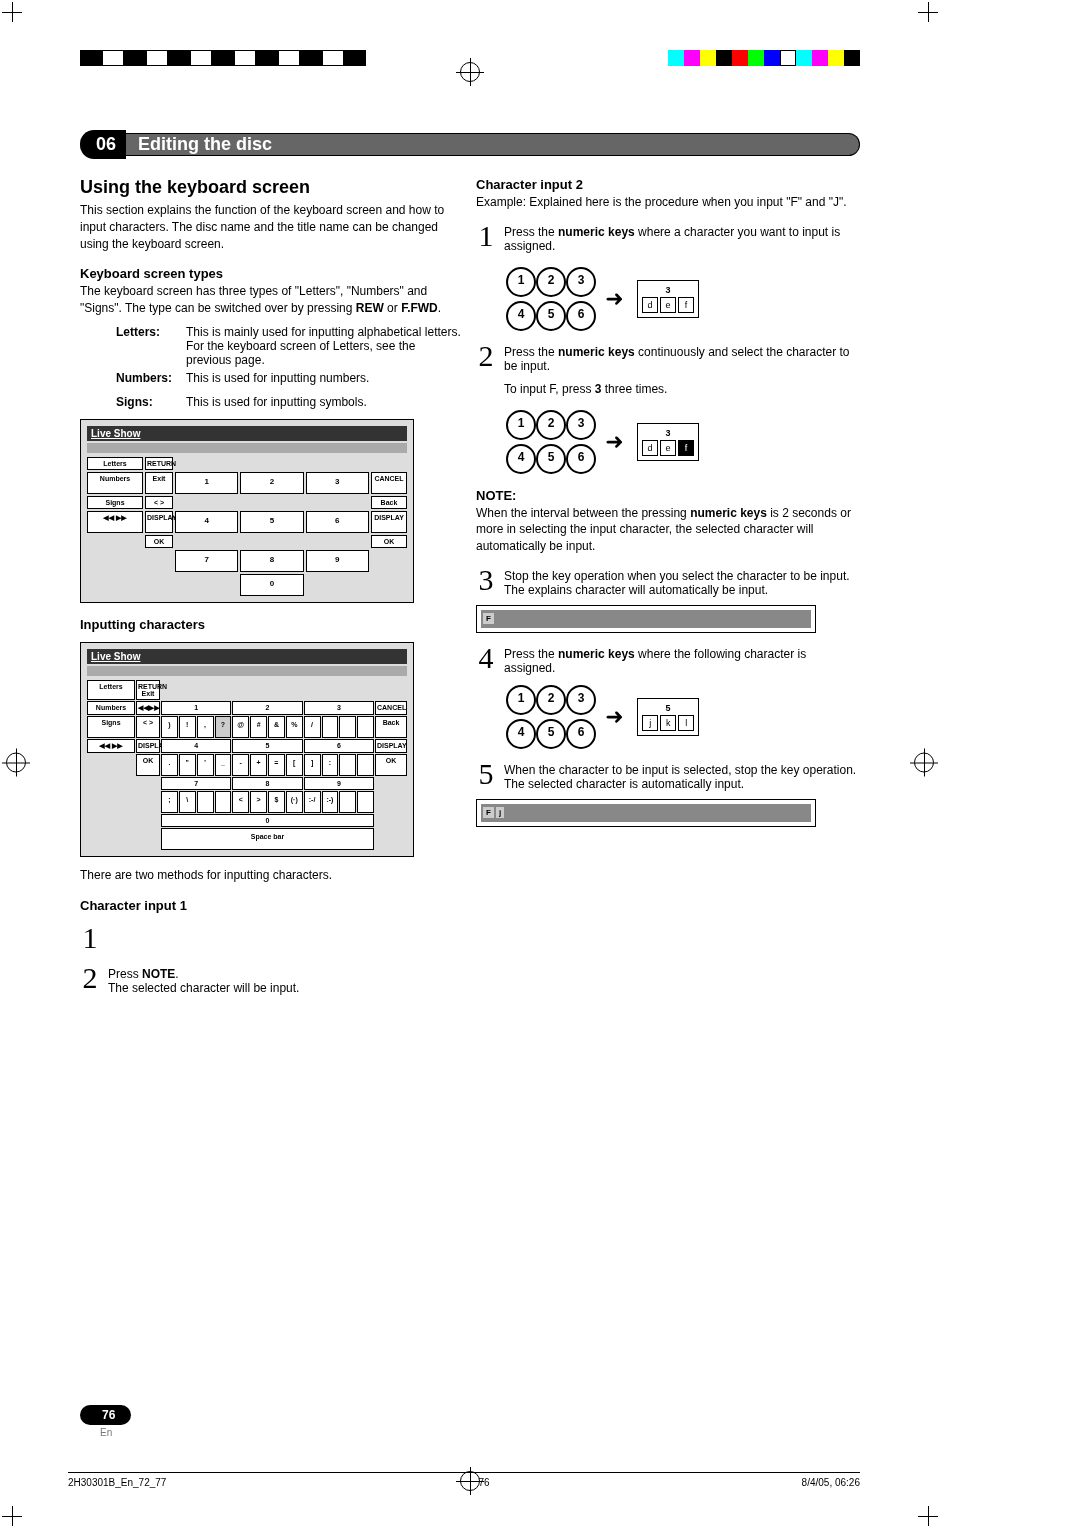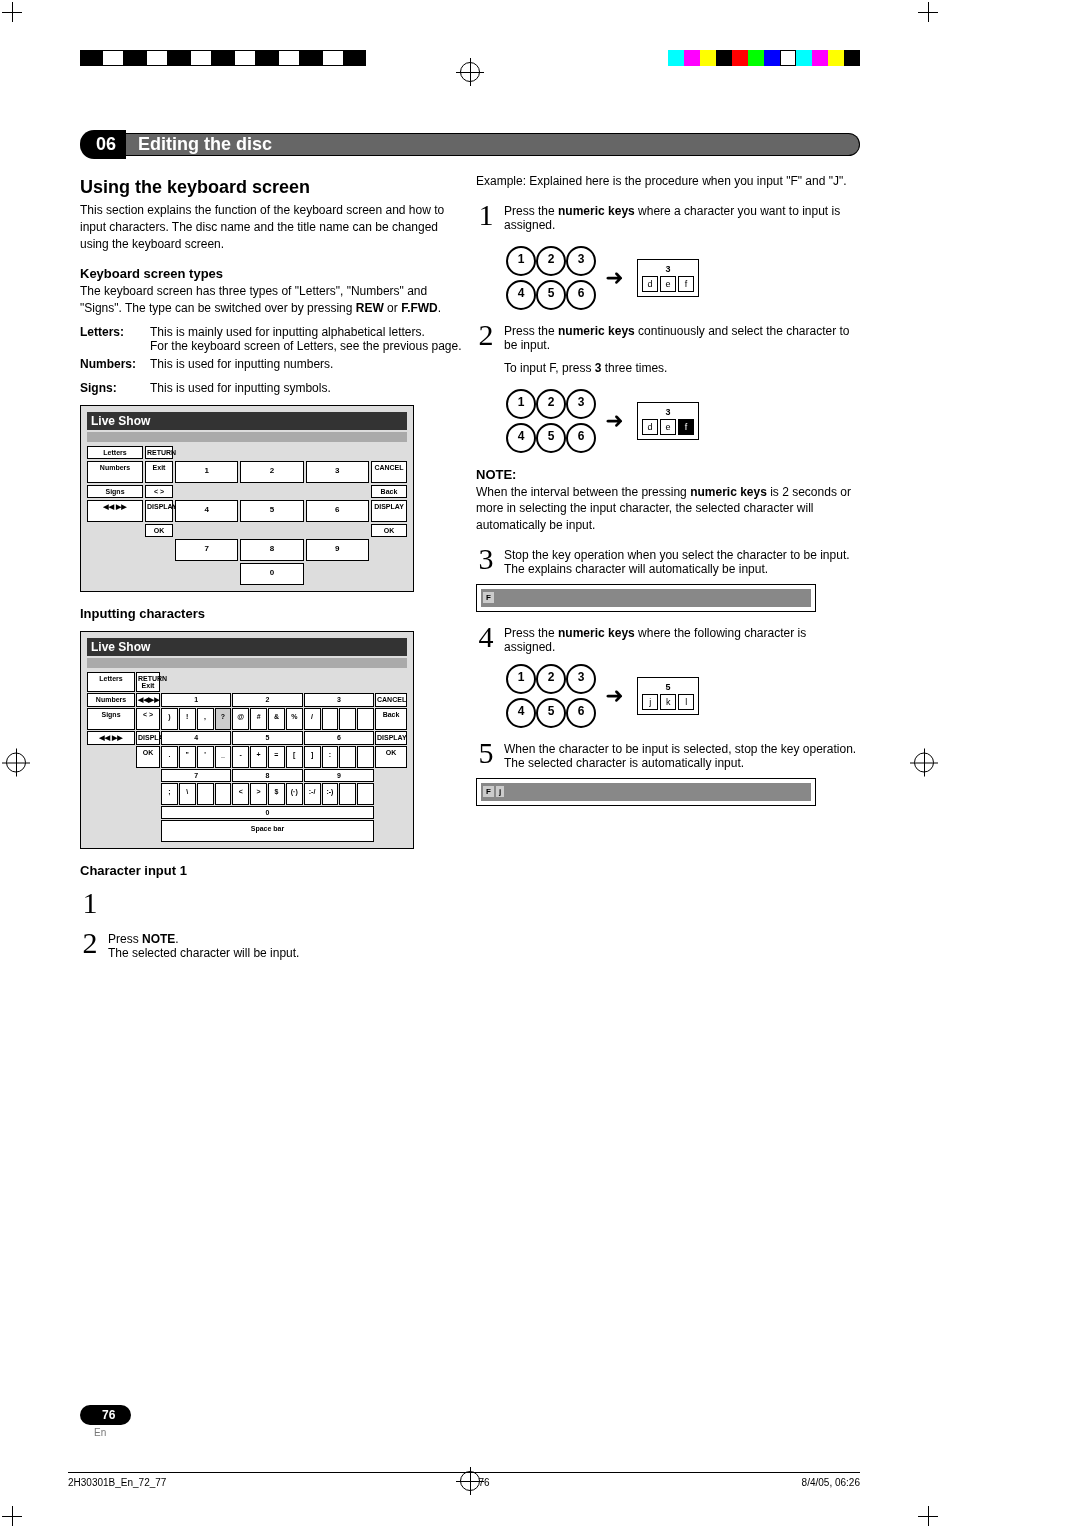--- a/index.html
+++ b/index.html
@@ -19,26 +19,26 @@
   .crop.bl { bottom:2px; left:2px; } .crop.br { bottom:2px; right:2px; }
   .content { padding:130px 80px 60px 80px; }
   .chapter-bar { display:flex; align-items:center; margin-bottom:12px; }
   .chapter-num { background:#000; color:#fff; font-weight:bold; font-size:18px; padding:4px 10px 4px 16px; border-radius:14px 0 0 14px; }
   .chapter-title { font-weight:bold; font-size:18px; color:#fff; background:#666; flex:1; padding:0 12px; border-radius:0 14px 14px 0; border-right:1px solid #000; border-top:1px solid #000; border-bottom:1px solid #000;}
   .two-col { display:flex; gap:12px; }
   .col { flex:1; }
   h2 { font-size:18px; margin:6px 0 4px 0; font-weight:bold; }
   h3 { font-size:13px; margin:14px 0 2px 0; font-weight:bold; }
   p { margin:2px 0; line-height:1.4; }
-  .defs { margin-top:8px; }
+  .defs { margin-top:8px;margin-left:36px; }
   .def-row { display:flex; margin:4px 0; }
   .def-term { font-weight:bold; width:70px; flex-shrink:0; }
   .def-body { flex:1; }
   .kbd-shot { border:1px solid #000; background:#ddd; padding:6px; margin-top:10px; width:320px; }
-  .kbd-title { background:#333; color:#fff; font-size:12px; font-weight:bold; padding:2px 4px; margin-bottom:2px; }
+  .kbd-title { background:#333; color:#fff; font-size:10px; font-weight:bold; padding:2px 4px; margin-bottom:2px;text-decoration:underline; }
   .kbd-input { background:#aaa; height:10px; margin:2px 0 4px 0; }
   .kbd-grid { display:grid; grid-template-columns: 56px 28px 1fr 1fr 1fr 36px; gap:2px; font-size:8px; }
   .kbd-cell { border:1px solid #000; background:#fff; text-align:center; padding:4px 2px; min-height:12px; font-weight:bold; }
   .kbd-label { border:1px solid #000; background:#fff; font-size:7px; font-weight:bold; text-align:center; padding:2px 1px; }
   .small-grid { font-size:7px; }
   .step { display:flex; align-items:flex-start; margin-top:10px; }
   .step-num { font-family:"Times New Roman",serif; font-size:30px; line-height:1; margin-right:8px; width:20px; text-align:center; }
   .step-body { flex:1; padding-top:4px; }
   .numpad { display:inline-grid; grid-template-columns:repeat(3,26px); gap:4px; vertical-align:middle; }
   .numpad span { width:26px; height:26px; border:2px solid #000; border-radius:50%; text-align:center; line-height:22px; font-size:12px; font-weight:bold; }
@@ -46,21 +46,21 @@
   .key-box { display:inline-block; border:1px solid #000; padding:4px; vertical-align:middle; text-align:center; }
   .key-box .top { font-size:9px; font-weight:bold; margin-bottom:2px; }
   .key-box .keys { display:flex; gap:2px; }
   .key-box .keys span { border:1px solid #000; width:14px; height:14px; font-size:9px; line-height:14px; text-align:center; }
   .key-box .keys span.hl { background:#000; color:#fff; }
   .input-bar { border:1px solid #000; padding:4px; width:330px; margin-top:8px; }
   .input-bar .field { background:#888; height:14px; padding:2px; display:flex; align-items:center; }
   .input-bar .field .chip { background:#ccc; color:#000; font-size:8px; font-weight:bold; padding:1px 3px; margin-right:2px; }
   .page-num { position:absolute; bottom:90px; left:80px; }
   .page-num .bubble { background:#000; color:#fff; font-weight:bold; padding:3px 16px 3px 22px; border-radius:12px; display:inline-block; }
-  .page-num .lang { font-size:10px; color:#777; display:block; margin-top:2px; margin-left:14px; }
+  .page-num .lang { font-size:10px; color:#777; display:block; margin-top:2px; margin-left:20px; }
   .footer { position:absolute; bottom:40px; left:68px; right:80px; display:flex; justify-content:space-between; font-size:10px; border-top:1px solid #000; padding-top:4px;}
   .tri { display:inline-block; width:0; height:0; vertical-align:middle; }
   .tri.up { border-left:5px solid transparent; border-right:5px solid transparent; border-bottom:8px solid #000; }
   .tri.down { border-left:5px solid transparent; border-right:5px solid transparent; border-top:8px solid #000; }
   .tri.left { border-top:5px solid transparent; border-bottom:5px solid transparent; border-right:8px solid #000; }
   .tri.right { border-top:5px solid transparent; border-bottom:5px solid transparent; border-left:8px solid #000; }
   .reg-circle { width:18px;height:18px;border:1px solid #000;border-radius:50%;position:relative;display:inline-block; }
   .reg-circle::before,.reg-circle::after{content:"";position:absolute;background:#000;}
   .reg-circle::before{width:28px;height:1px;top:9px;left:-5px;}
   .reg-circle::after{width:1px;height:28px;left:9px;top:-5px;}
@@ -272,35 +272,37 @@
               <div></div>
             <div class="kbd-label" style="grid-column:3/15">0</div>
               <div></div>
             <div></div>
               <div></div>
             <div class="kbd-cell" style="grid-column:3/15">Space bar</div>
               <div></div>
           </div>
         </div>
 
+        <p style="margin-top:10px">There are two methods for inputting characters.</p>
 
         <h3>Character input 1</h3>
         <div class="step">
           <div class="step-num">1</div>
         </div>
         <div class="step">
           <div class="step-num">2</div>
           <div class="step-body">
             <span>Press </span><b>NOTE</b><span>.</span><br>
             <span>The selected character will be input.</span>
           </div>
         </div>
       </div>
 
       <div class="col">
+        <h3 style="margin-top:6px">Character input 2</h3>
         <p>Example: Explained here is the procedure when you input "F" and "J".</p>
 
         <div class="step">
           <div class="step-num">1</div>
           <div class="step-body"><span>Press the </span><b>numeric keys</b><span> where a character you want to input is assigned.</span></div>
         </div>
         <div style="margin:14px 0 0 30px">
           <span class="numpad">
             <span>1</span>
               <span>2</span>

